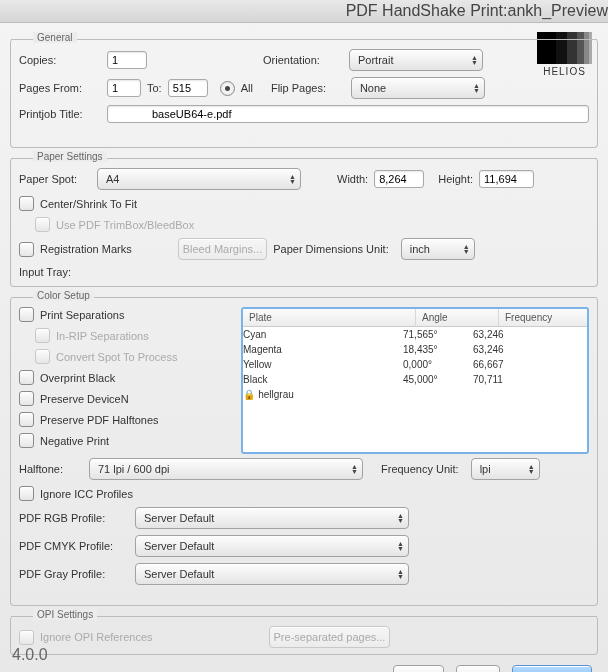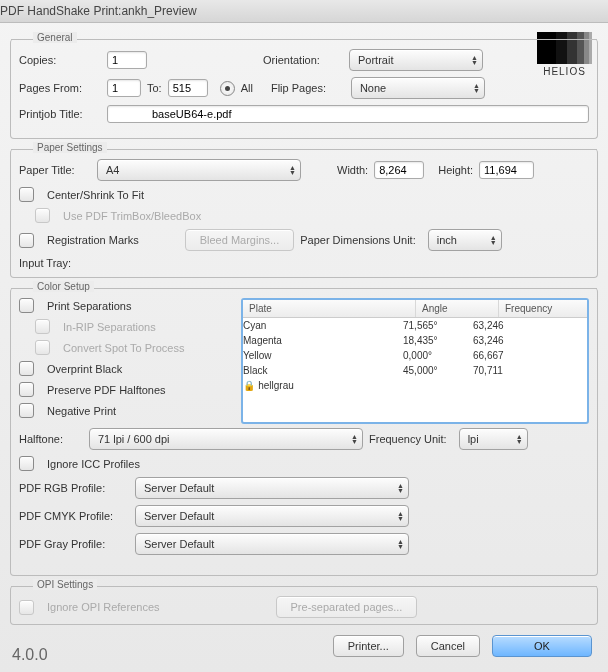--- a/index.html
+++ b/index.html
@@ -1,30 +1,30 @@
 <!DOCTYPE html>
 <html><head>
 <meta charset="utf-8">
 <style>
 body{margin:0;font-family:"Lucida Grande","Helvetica Neue",sans-serif;font-size:11px;color:#333;background:#ececec;}
 .window{width:608px;height:672px;background:linear-gradient(#f4f4f4,#e8e8e8);position:relative;box-sizing:border-box;}
-.titlebar{height:22px;background:linear-gradient(#e8e8e8,#d6d6d6);text-align:left;line-height:22px;font-size:12px;color:#444;border-bottom:1px solid #bcbcbc;}
+.titlebar{height:22px;background:linear-gradient(#e8e8e8,#d6d6d6);text-align:right;line-height:22px;font-size:16px;color:#444;border-bottom:1px solid #bcbcbc;}
 .content{padding:6px 10px 8px;}
 .fieldset{border:1px solid #bcbcbc;border-top:none;border-radius:4px;padding:10px 8px 8px;margin:10px 0 6px;position:relative;}
 .fieldset .legend{position:absolute;top:-7px;left:22px;font-size:10px;color:#666;padding:0 4px;background:#ECECEC;}
 .fieldset::before{content:"";position:absolute;top:0;left:0;right:0;height:1px;background:#bcbcbc;}
 .row{display:flex;align-items:center;gap:6px;margin-bottom:6px;}
 label,.lbl{color:#333;}
 input[type=text]{border:1px solid #aaa;border-radius:3px;padding:2px 4px;font-size:11px;height:18px;box-sizing:border-box;background:#fff;box-shadow:inset 0 1px 2px rgba(0,0,0,.1);}
 .select{display:inline-flex;align-items:center;justify-content:space-between;background:linear-gradient(#fdfdfd,#e4e4e4);border:1px solid #a2a2a2;border-radius:4px;height:20px;padding:0 4px 0 8px;font-size:11px;box-shadow:0 1px 0 #fff inset;cursor:default;}
 .select .arrows{display:flex;flex-direction:column;margin-left:6px;line-height:5px;font-size:7px;color:#444;}
-.btn{display:inline-flex;align-items:center;justify-content:center;background:linear-gradient(#fdfdfd,#e6e6e6);border:1px solid #a0a0a0;border-radius:4px;height:20px;padding:0 14px;font-size:11px;box-shadow:0 1px 0 #fff inset;cursor:default;text-align:right;}
+.btn{display:inline-flex;align-items:center;justify-content:center;background:linear-gradient(#fdfdfd,#e6e6e6);border:1px solid #a0a0a0;border-radius:4px;height:20px;padding:0 4px;font-size:11px;box-shadow:0 1px 0 #fff inset;cursor:default;text-align:right;}
 .btn.disabled{color:#aaa;border-color:#c8c8c8;background:linear-gradient(#f6f6f6,#ececec);}
 .btn.primary{background:linear-gradient(#b8dcff,#6eb6ff);border-color:#5a94d0;color:#222;}
-.chk{display:inline-flex;align-items:center;gap:13px;}
+.chk{display:inline-flex;align-items:center;gap:6px;}
 .chk .box{width:13px;height:13px;border:1px solid #8a8a8a;border-radius:3px;background:linear-gradient(#fdfdfd,#e6e6e6);box-shadow:inset 0 1px 0 #fff;}
 .chk.disabled{color:#aaa;}
 .chk.disabled .box{border-color:#c8c8c8;}
 .radio{width:13px;height:13px;border:1px solid #888;border-radius:50%;background:radial-gradient(#fff,#e4e4e4);display:inline-flex;align-items:center;justify-content:center;}
 .radio .dot{width:5px;height:5px;border-radius:50%;background:#444;}
 .logo{position:absolute;top:32px;right:16px;width:55px;text-align:center;font-size:10px;letter-spacing:1px;color:#333;}
 .logo .bars{height:32px;background:linear-gradient(90deg,#000 0 35%,#111 35% 55%,#333 55% 72%,#555 72% 85%,#888 85% 95%,#aaa 95% 100%);margin-bottom:2px;}
 .table{border:2px solid #7bb3e8;border-radius:3px;background:#fff;font-size:10px;}
 .table .hrow{display:flex;background:linear-gradient(#fbfbfb,#ececec);border-bottom:1px solid #ccc;}
 .table .hcell{padding:3px 6px;border-right:1px solid #d8d8d8;color:#555;}
@@ -61,30 +61,30 @@
         <span class="radio" style="margin-left:6px">
             <span class="dot"></span>
           </span>
         <span class="lbl">All</span>
         <span class="lbl" style="margin-left:12px;width:74px">Flip Pages:</span>
         <div class="select" style="width:120px">
             <span>None</span>
             <span class="arrows">▲<br>▼</span>
           </div>
       </div>
-      <div class="row" style="margin-bottom:7px">
+      <div class="row" style="margin-bottom:16px">
         <span class="lbl" style="width:82px">Printjob Title:</span>
         <input type="text" style="flex: 1 1 0%; padding-left: 44px;" value="baseUB64-e.pdf">
       </div>
     </div>
 
     <div class="fieldset">
       <span class="legend">Paper Settings</span>
       <div class="row">
-        <span class="lbl" style="width:72px">Paper Title:</span>
+        <span class="lbl" style="width:72px">Paper Spot:</span>
         <div class="select" style="width:190px">
             <span>A4</span>
             <span class="arrows">▲<br>▼</span>
           </div>
         <span class="lbl" style="margin-left:30px">Width:</span>
         <input type="text" style="width: 50px;" value="8,264">
         <span class="lbl" style="margin-left:8px">Height:</span>
         <input type="text" style="width: 55px;" value="11,694">
       </div>
       <div class="row">
@@ -135,20 +135,26 @@
           <div class="row">
               <span class="chk disabled" style="margin-left:16px">
                 <span class="box"></span>
                 <span>Convert Spot To Process</span>
               </span>
             </div>
           <div class="row">
               <span class="chk">
                 <span class="box"></span>
                 <span>Overprint Black</span>
+              </span>
+            </div>
+          <div class="row">
+              <span class="chk">
+                <span class="box"></span>
+                <span>Preserve DeviceN</span>
               </span>
             </div>
           <div class="row">
               <span class="chk">
                 <span class="box"></span>
                 <span>Preserve PDF Halftones</span>
               </span>
             </div>
           <div class="row">
               <span class="chk">
@@ -191,21 +197,21 @@
               </div>
             </div>
         </div>
       </div>
       <div class="row" style="margin-top:4px">
         <span class="lbl" style="width:64px">Halftone:</span>
         <div class="select" style="width:260px">
             <span>71 lpi / 600 dpi</span>
             <span class="arrows">▲<br>▼</span>
           </div>
-        <span class="lbl" style="margin-left:0">Frequency Unit:</span>
+        <span class="lbl" style="margin-left:12px">Frequency Unit:</span>
         <div class="select" style="width:55px;margin-left:6px">
             <span>lpi</span>
             <span class="arrows">▲<br>▼</span>
           </div>
       </div>
       <div class="row">
           <span class="chk">
             <span class="box"></span>
             <span>Ignore ICC Profiles</span>
           </span>

